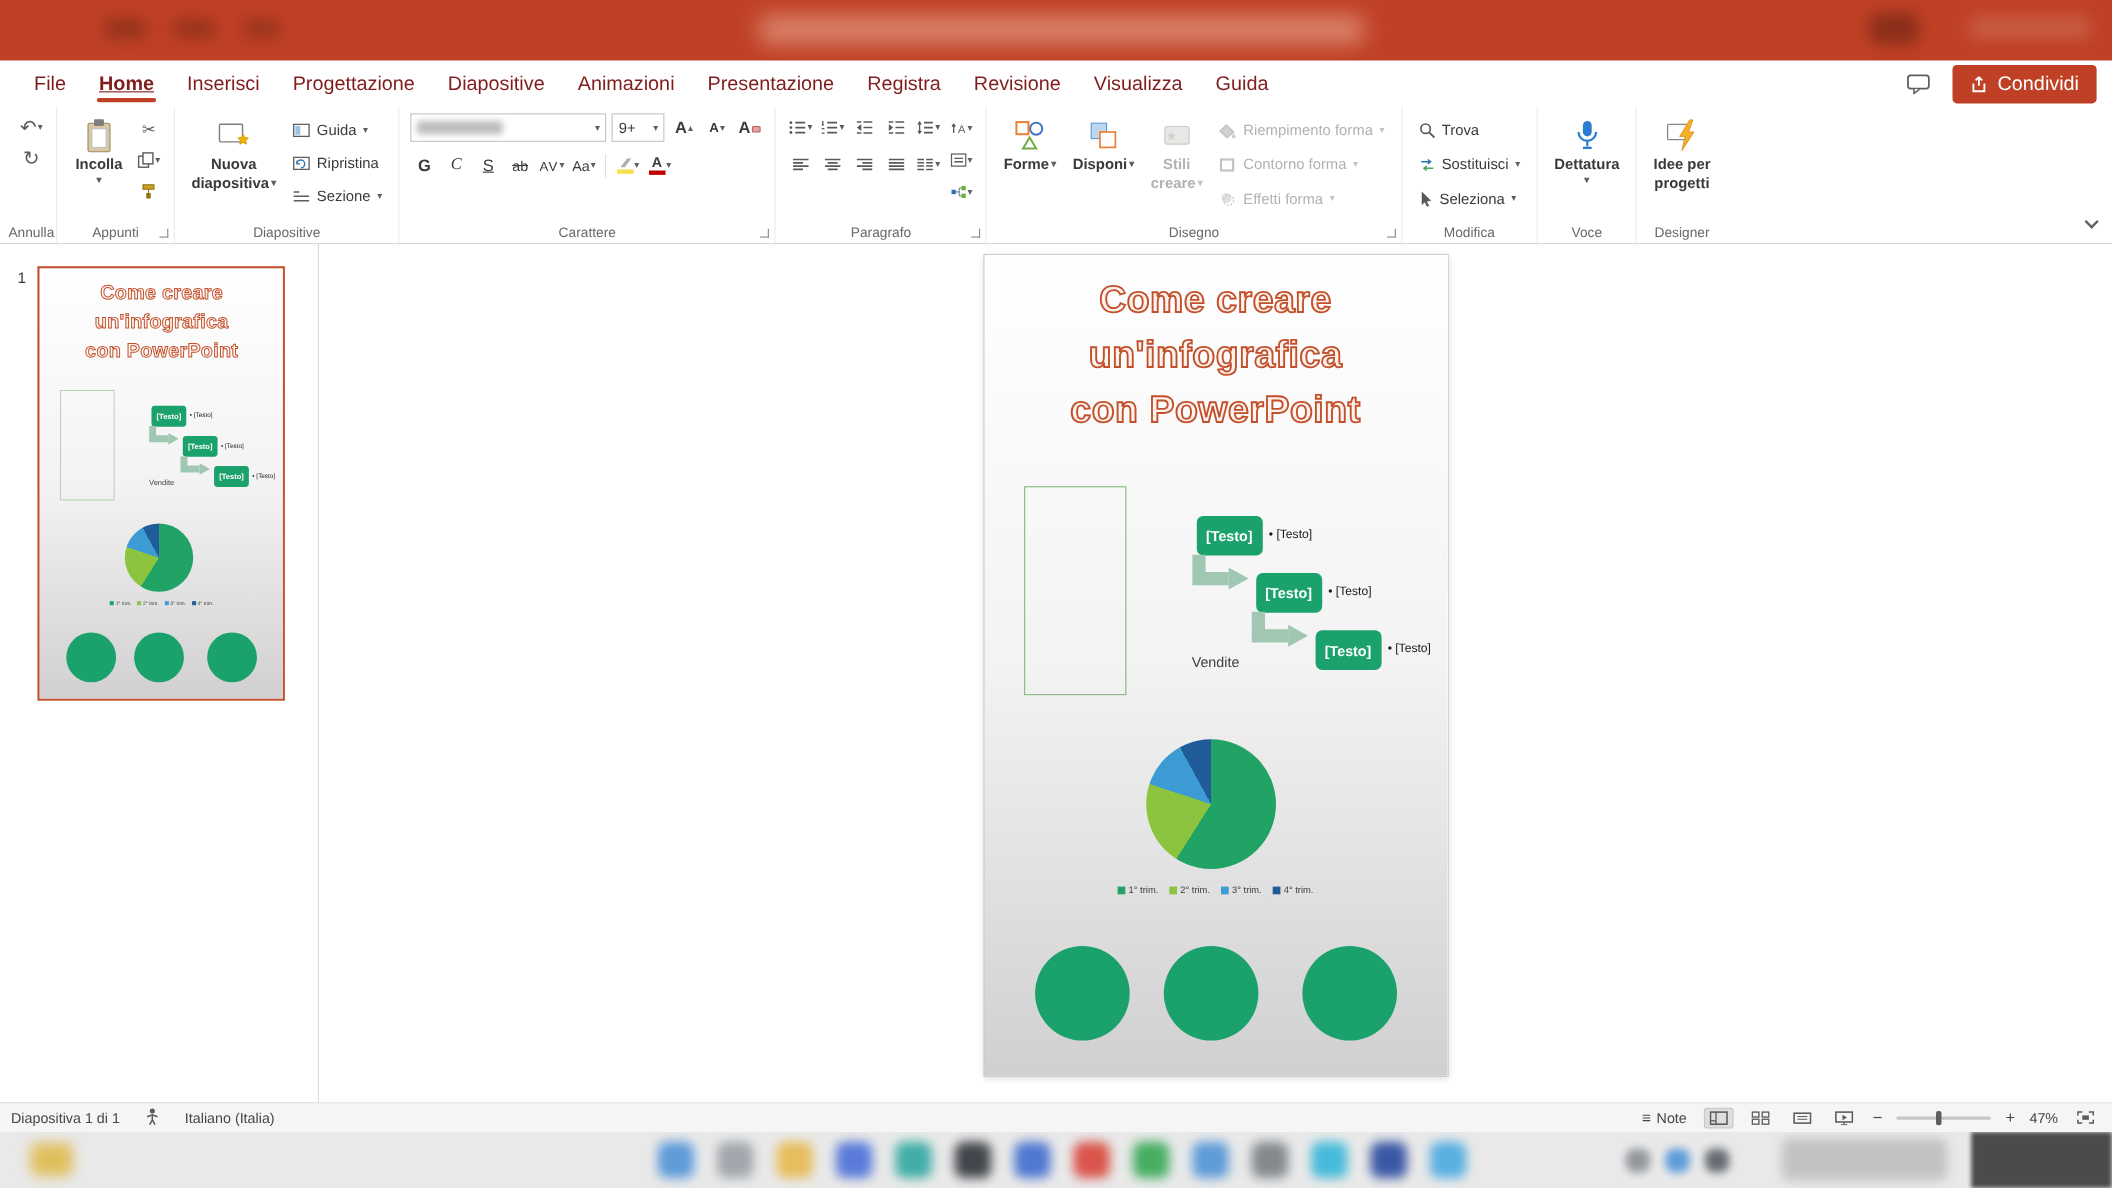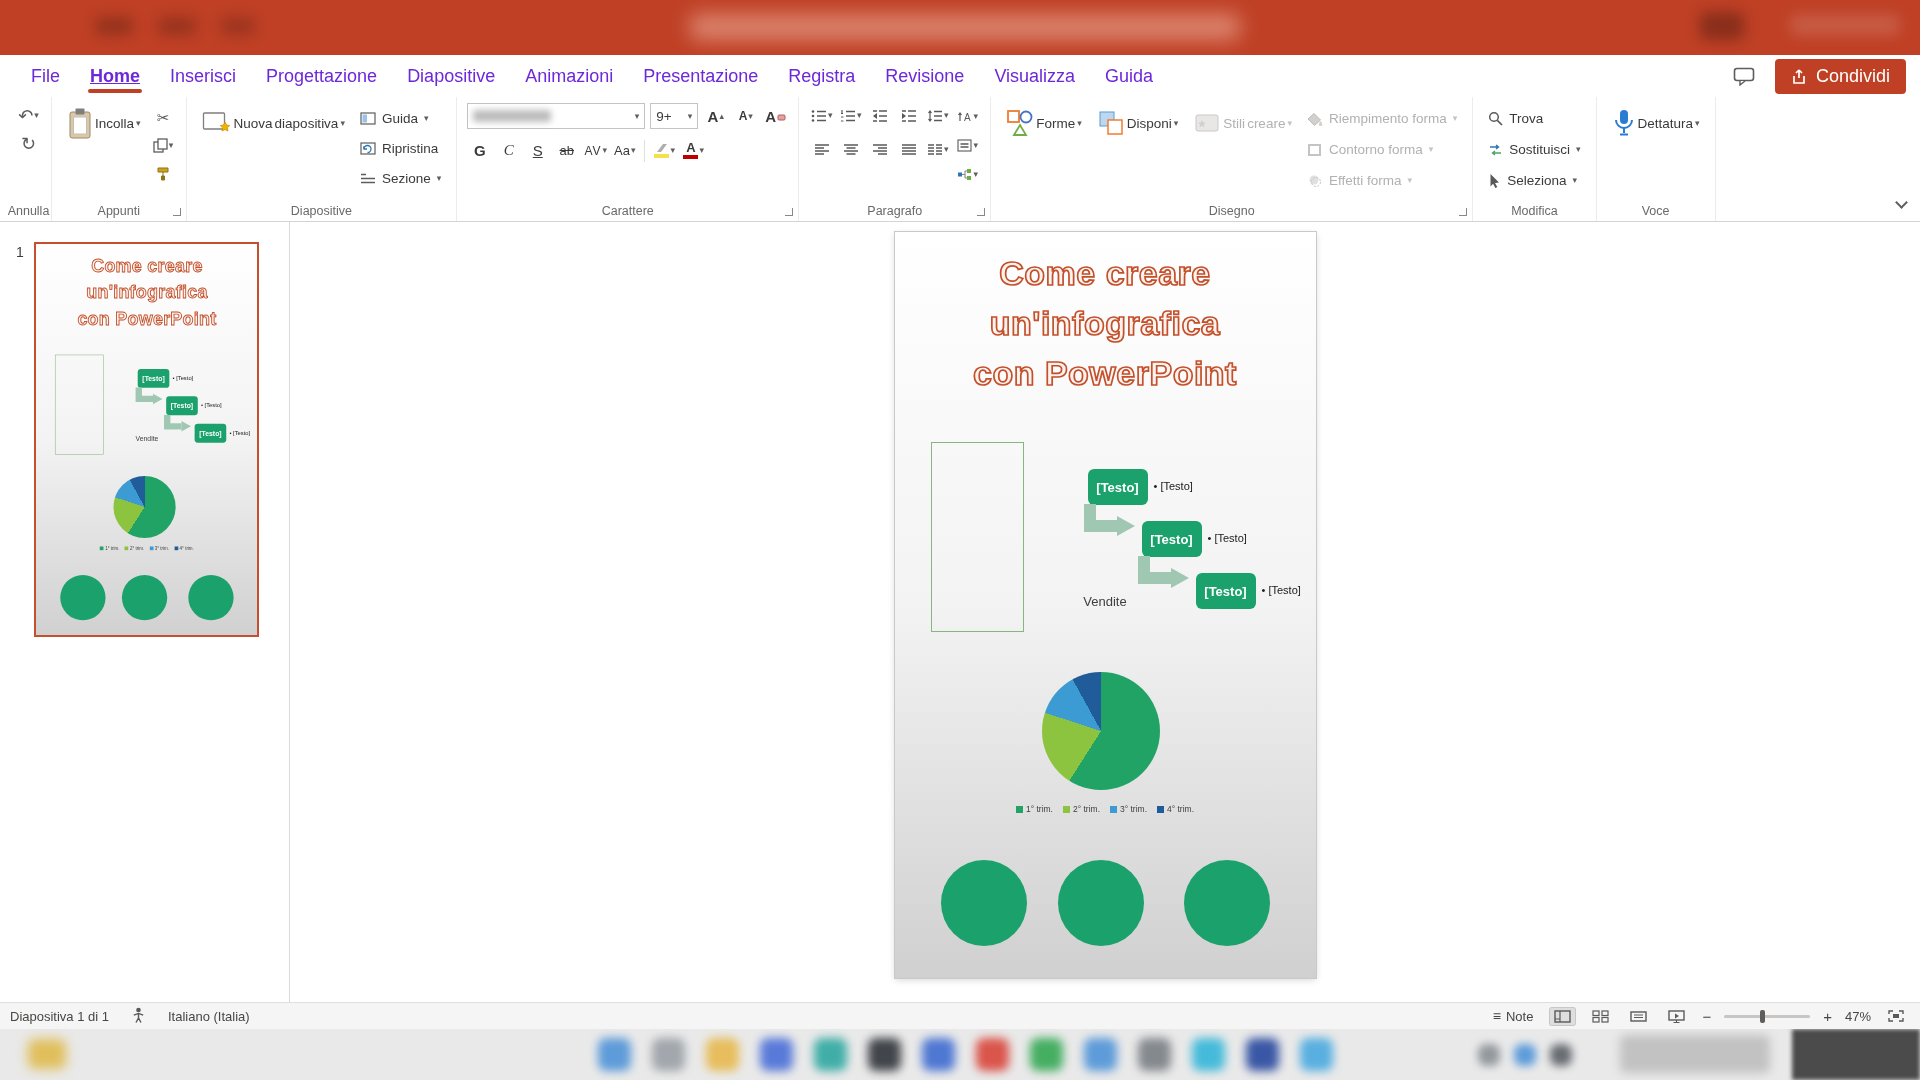--- a/index.html
+++ b/index.html
@@ -10,33 +10,33 @@
     background:#fff; color:#3b3a39;
     --accent:#BF4025; --green:#1BA16C;
   }
 
   
   .titlebar { height:55px; background:var(--accent); position:relative; overflow:hidden; }
   .blob { position:absolute; filter:blur(7px); border-radius:6px; }
 
   
   .menubar { height:42px; display:flex; align-items:center; padding:0 14px 0 16px; background:#fff; }
-  .menu-item { padding:0 15px; font-size:18px; color:#6d28d9; height:100%; display:flex; align-items:center; position:relative; cursor:default; }
+  .menu-item { padding:0 15px; font-size:18px; color:#7f1d1d; height:100%; display:flex; align-items:center; position:relative; cursor:default; }
   .menu-item.active { font-weight:bold;text-decoration:underline; }
   .menu-item.active::after { content:""; position:absolute; left:13px; right:13px; bottom:4px; height:4px; border-radius:2px; background:var(--accent); }
   .menubar-right { margin-left:auto; display:flex; align-items:center; gap:16px; }
   .comment-btn { display:flex; align-items:center; padding:4px; }
   .share-btn { display:flex; align-items:center; gap:9px; background:var(--accent); color:#fff; font-size:18px; padding:7px 16px; border-radius:4px; }
 
   
   .ribbon { height:125px; background:#fff; border-bottom:1px solid #d4d4d4; display:flex; align-items:stretch; padding-left:6px; position:relative; }
   .rgroup { position:relative; display:flex; align-items:flex-start; gap:5px; padding:6px 10px 22px 10px; border-right:1px solid #ececec; }
   .rgroup-label { position:absolute; left:0; right:0; bottom:3px; text-align:center; font-size:12.5px; color:#696969; white-space:nowrap; }
   .launcher { position:absolute; right:5px; bottom:5px; width:8px; height:8px; border-right:1.5px solid #8a8886; border-bottom:1.5px solid #8a8886; }
-  .bb { display:flex; flex-direction:row; align-items:center; gap:2px; min-width:56px; padding:3px 5px; font-size:13.5px; color:#3b3a39; text-align:center; line-height:15px; border-radius:3px; }
+  .bb { display:flex; flex-direction:column; align-items:center; gap:2px; min-width:56px; padding:3px 5px; font-size:13.5px; color:#3b3a39; text-align:center; line-height:15px; border-radius:3px;font-weight:bold; }
   .bb .ic { height:34px; display:flex; align-items:center; justify-content:center; }
   .sb { display:flex; align-items:center; gap:6px; height:27px; padding:0 5px; font-size:13.5px; color:#3b3a39; border-radius:3px; white-space:nowrap; }
   .mb { min-width:25px; height:25px; display:flex; align-items:center; justify-content:center; font-size:15px; color:#3b3a39; border-radius:3px; gap:1px; }
   .cr { font-size:9px; color:#605e5c; line-height:1; }
   .col { display:flex; flex-direction:column; gap:3px; }
   .row { display:flex; align-items:center; gap:2px; }
   .grayed { color:#b3b1af !important; }
   .grayed .cr { color:#c5c3c1; }
   .combo { height:26px; border:1px solid #c6c4c2; background:#fff; display:flex; align-items:center; justify-content:space-between; padding:0 5px; font-size:13.5px; color:#3b3a39; }
   .font-combo { width:178px; }
@@ -517,20 +517,33 @@
             <path d="M4 12a8 8 0 0 0 16 0" fill="none" stroke="#2B7CD3" stroke-width="2"></path>
             <path d="M12 20v5M8 26.5h8" stroke="#2B7CD3" stroke-width="2"></path>
           </svg>
       </span>
       <span>Dettatura</span>
       <span class="cr">▾</span>
     </div>
     <div class="rgroup-label">Voce</div>
   </div>
 
+  <div class="rgroup" style="border-right:none;">
+    <div class="bb">
+      <span class="ic">
+        <svg width="28" height="30">
+            <rect x="1" y="5" width="18" height="14" rx="1" fill="#fff" stroke="#8a8886" stroke-width="1.2"></rect>
+            <polygon points="21,1 12,16 17,16 14,29 25,12 20,12 24,1" fill="#F5B025" stroke="#D98F1F" stroke-width=".8"></polygon>
+          </svg>
+      </span>
+      <span>Idee per</span>
+      <span>progetti</span>
+    </div>
+    <div class="rgroup-label">Designer</div>
+  </div>
 
   <span class="collapse-btn"><span class="chev"></span></span>
 </div>
 
 <div class="content">
 
   <div class="thumbs">
     <div class="slide-num">1</div>
     <div class="thumb">
       <div class="thumb-inner" id="thumb-slot">

